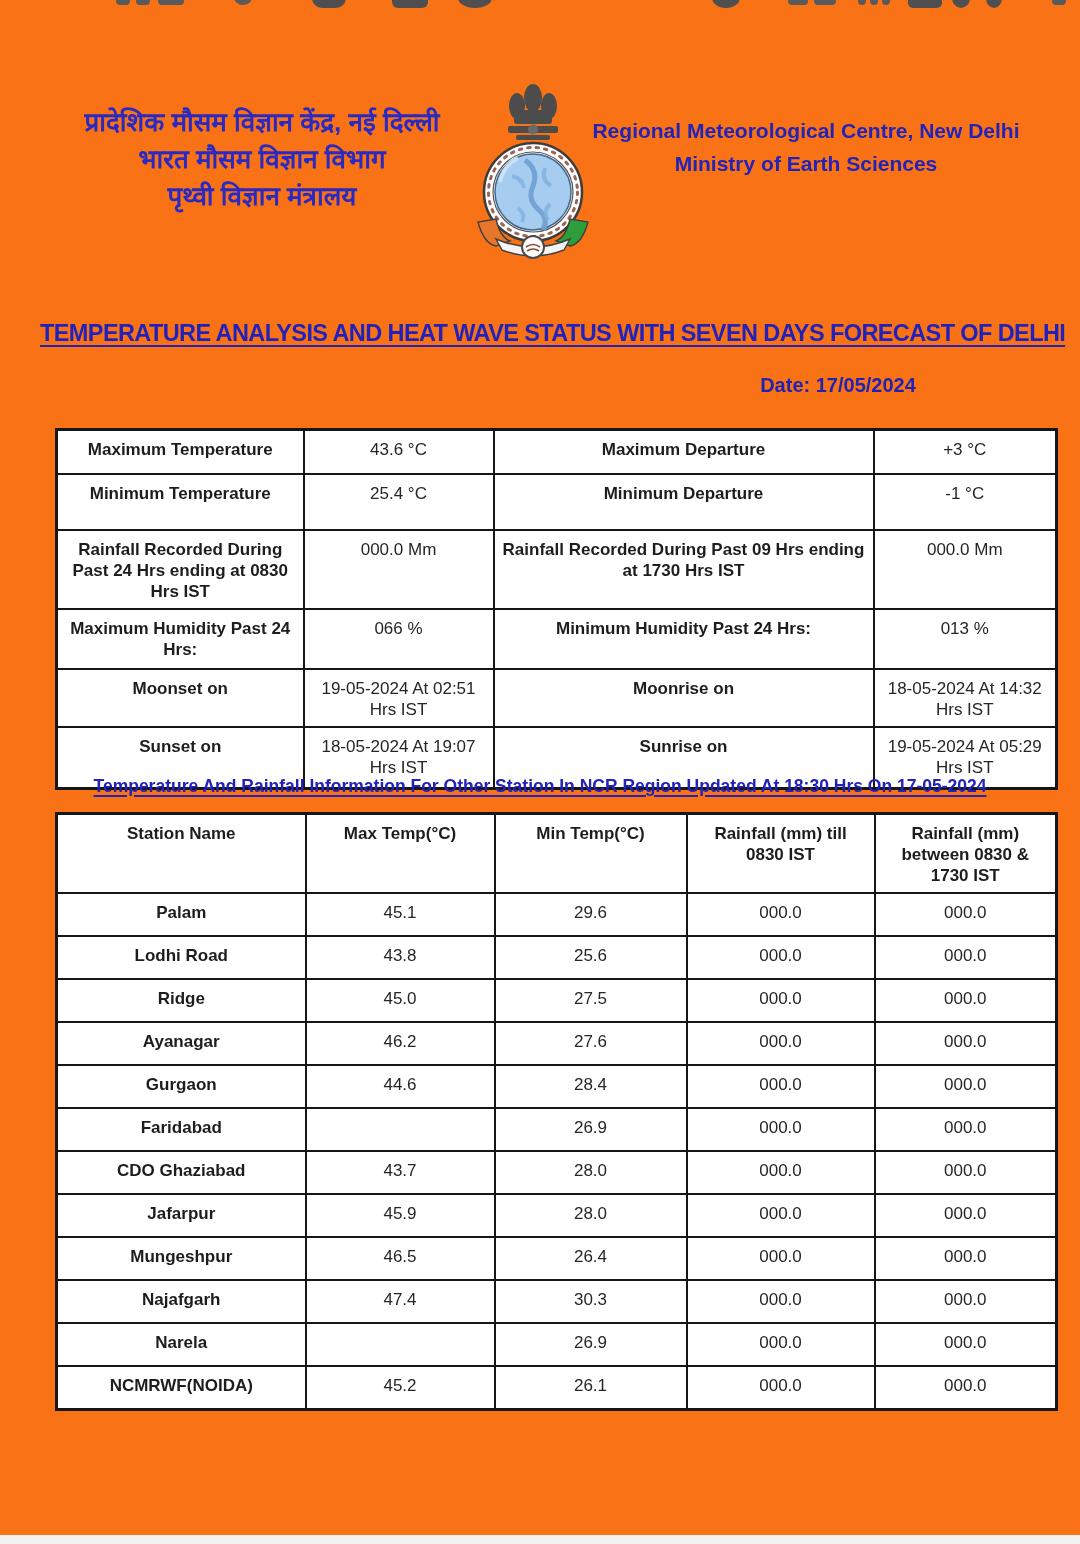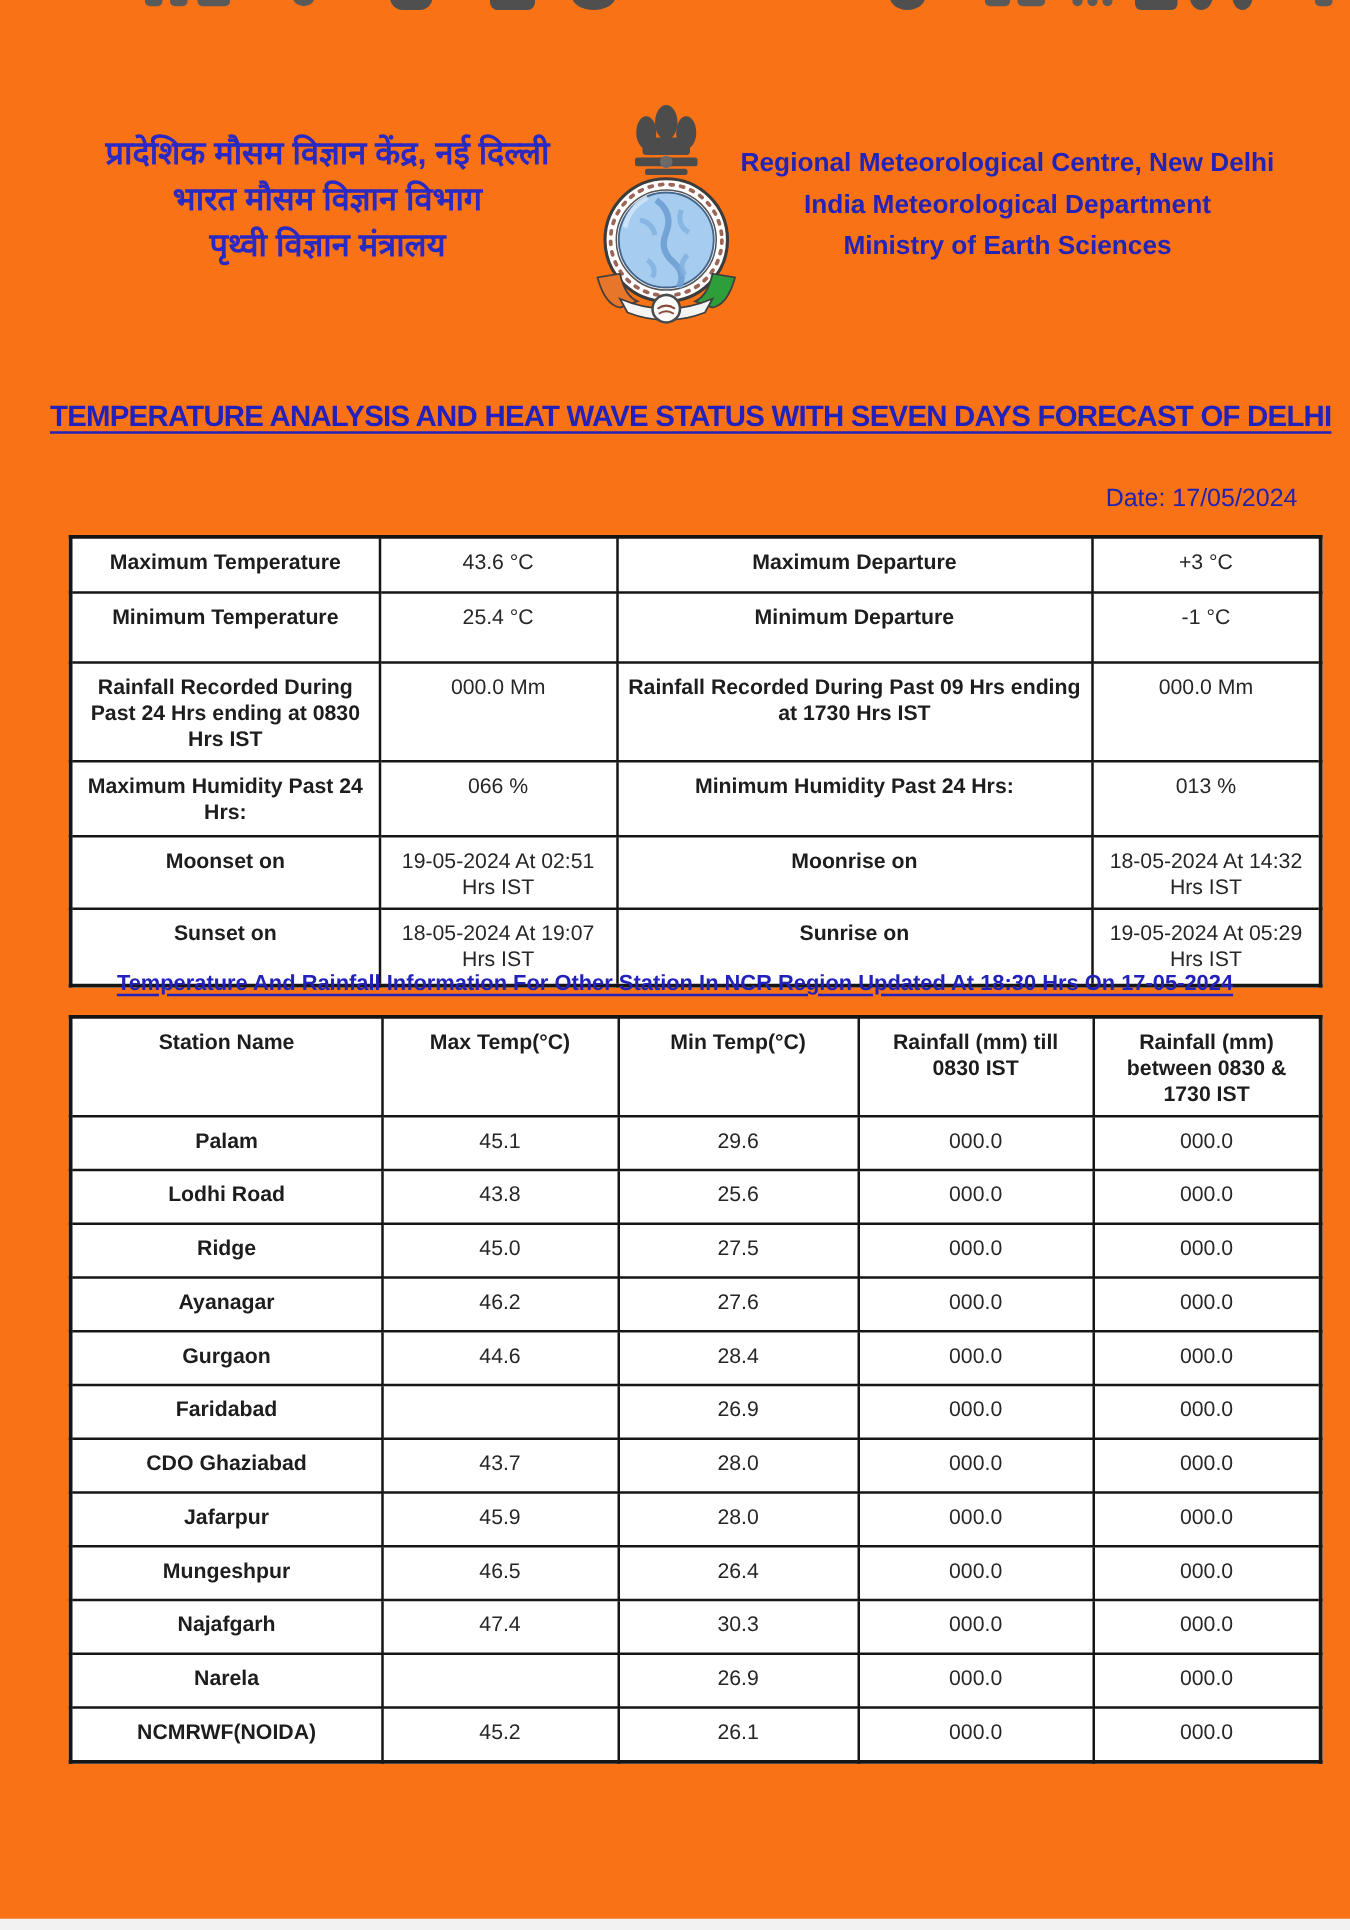--- a/index.html
+++ b/index.html
@@ -40,22 +40,22 @@
   
   .doc-title {
     position: absolute; left: 40px; top: 320px; width: 1000px;
     text-align: center; color: #2222bb; font-weight: bold;
     font-size: 23.5px; letter-spacing: -0.6px;
     text-decoration: underline; text-decoration-thickness: 2px; text-underline-offset: 4px;
     white-space: nowrap;
   }
   .issue-block {
     position: absolute; right: 42px; top: 372px; width: 400px;
-    text-align: right; color: #2222b2; font-weight: normal;
-    font-size: 20px; line-height: 27px; margin-top: 14px;
+    text-align: center; color: #2222b2; font-weight: bold;
+    font-size: 20px; line-height: 27px;
   }
 
   
   table {
     position: absolute; left: 55px; border-collapse: collapse;
     table-layout: fixed; width: 1000px; background: #fff;
   }
   table, td, th { border: 2px solid #161616; }
   table { border-width: 3px; padding-left: 12px; }
   td, th {
@@ -155,21 +155,20 @@
         <path d="M118 146 q-6 22 -18 24 l-14 -5 q10 -4 14 -22 z" fill="#2e9e3a"></path>
         <path d="M26 163 q37 16 74 0 l-6 11 q-31 12 -62 0 z" fill="#f4f4f4"></path>
       </g>
       <circle cx="63" cy="171" r="11" fill="#fbfbfb" stroke="#4a4a4a" stroke-width="2"></circle>
       <path d="M56 171 q7 -5 14 0 M57 175 q6 -4 12 0" fill="none" stroke="#8a4a3a" stroke-width="1.6"></path>
     </svg>
   </div>
 
   <div class="english-block">
     <div>Regional Meteorological Centre, New Delhi</div>
-    <div>India Meteorological Department</div>
     <div>Ministry of Earth Sciences</div>
   </div>
 
   <div class="doc-title">TEMPERATURE ANALYSIS AND HEAT WAVE STATUS WITH SEVEN DAYS FORECAST OF DELHI</div>
 
   <div class="issue-block">
     <div>Date: 17/05/2024</div>
   </div>
 
   <table id="summary-table">

